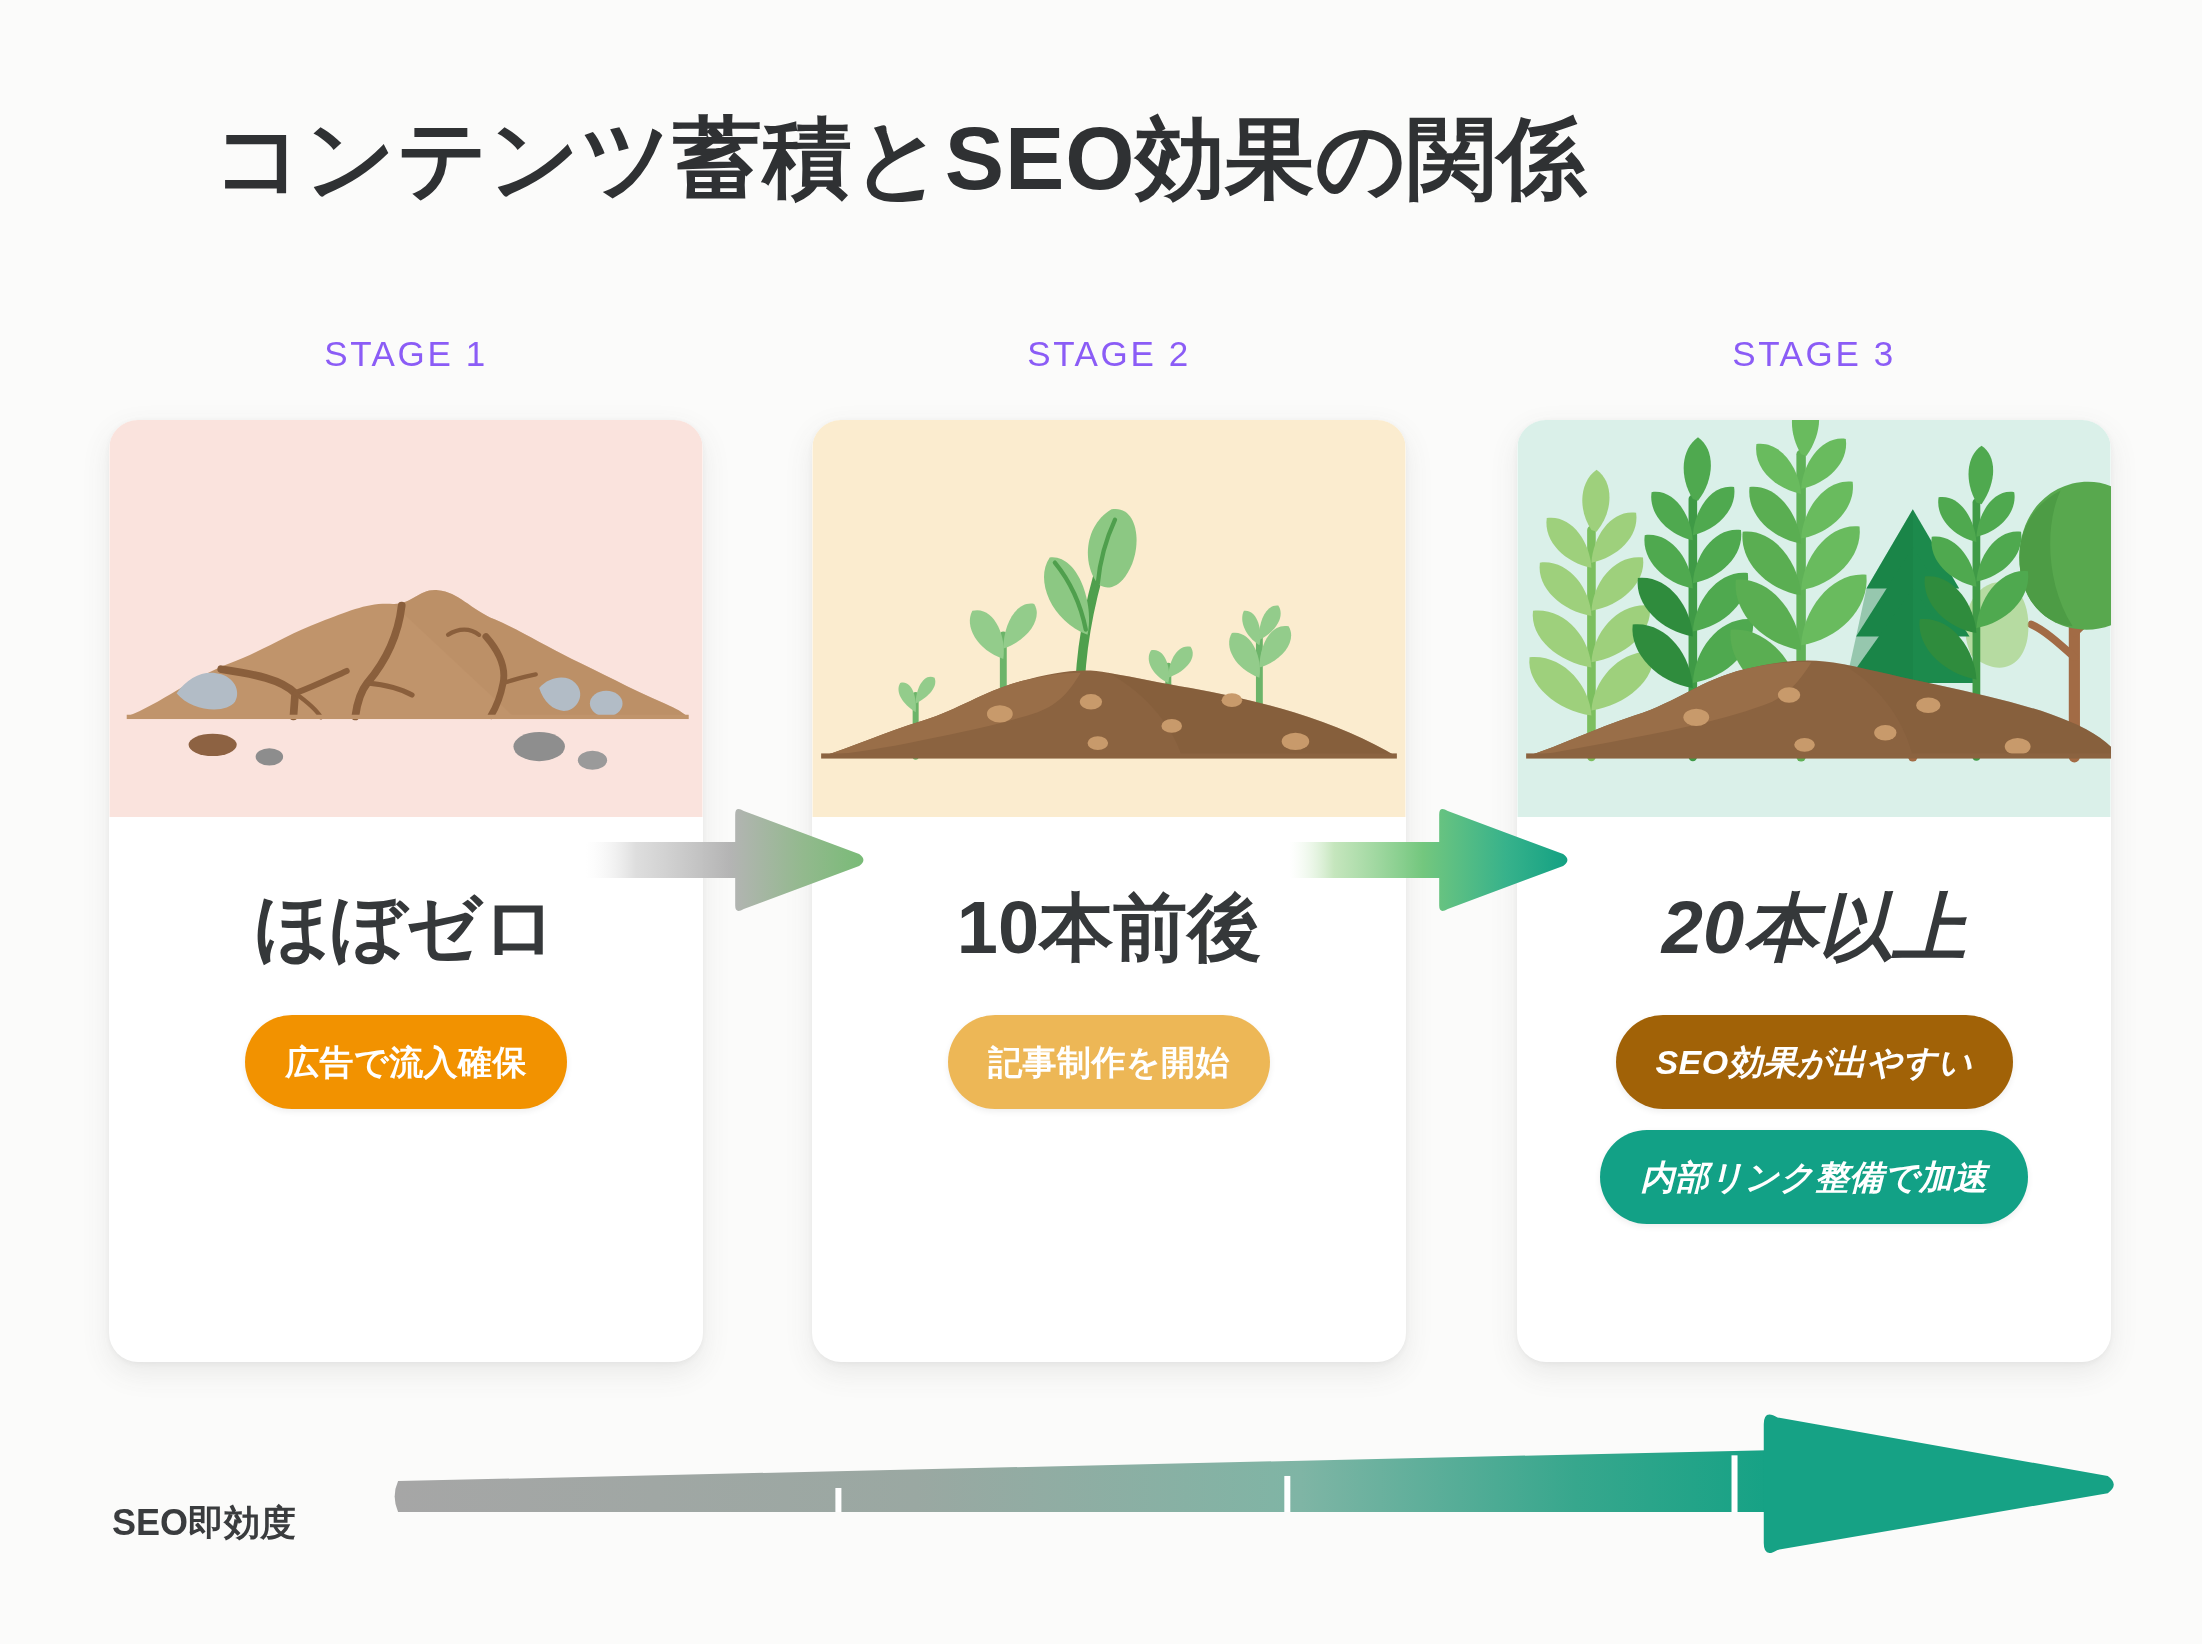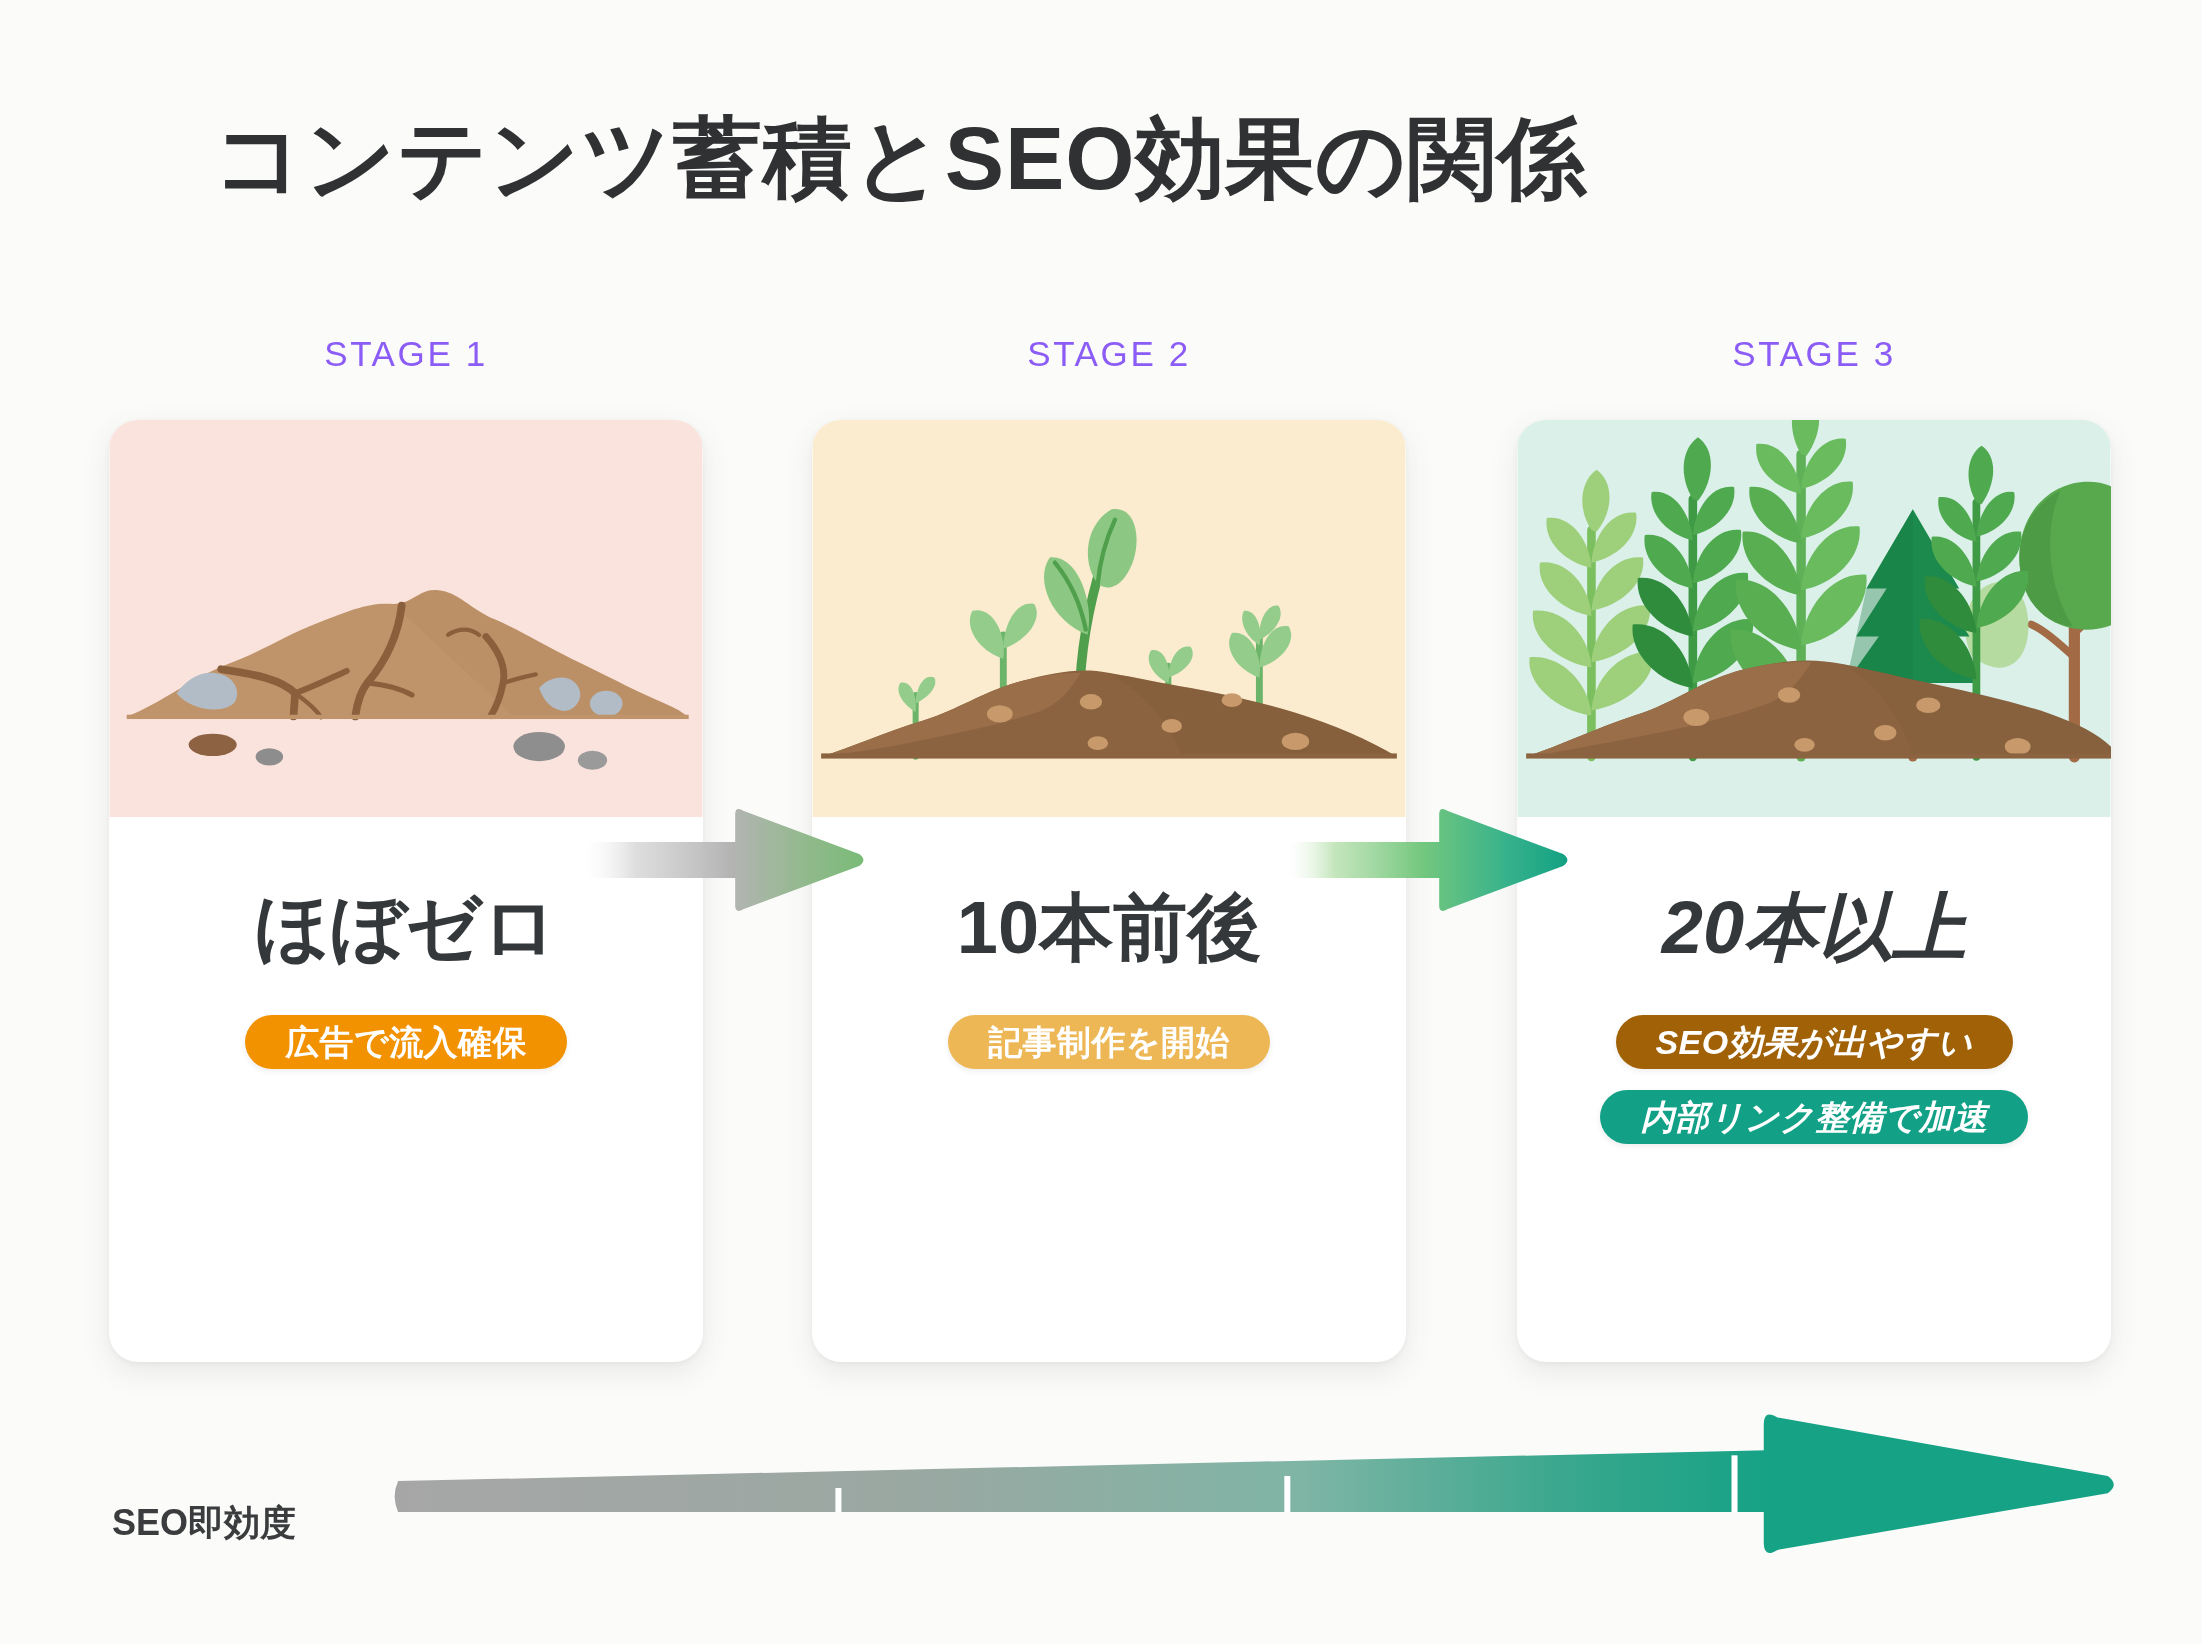--- a/index.html
+++ b/index.html
@@ -66,21 +66,21 @@
     white-space:nowrap;
   }
   .badges{
     margin-top:50px;
     display:flex;flex-direction:column;align-items:center;gap:20.6px;
   }
   .badge{
     border-radius:48px;
     color:#ffffff;
     font-size:34px;font-weight:bold;
-    padding:10px 40px;
+    padding:30px 40px;
     white-space:nowrap;
     line-height:1;
     letter-spacing:0.4px;
     box-shadow:0 2.6px 6.9px rgba(0,0,0,.07);
   }
 
   
   .conn{position:absolute;top:804px;}
   .conn svg{display:block;}
   .conn1{left:582px;}

